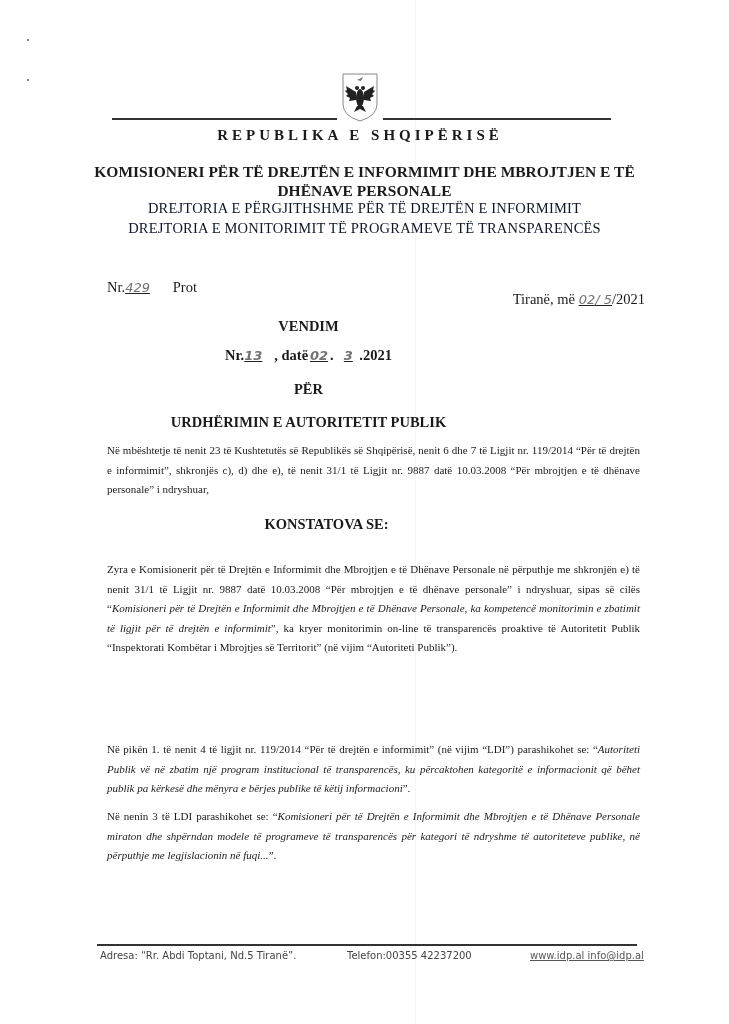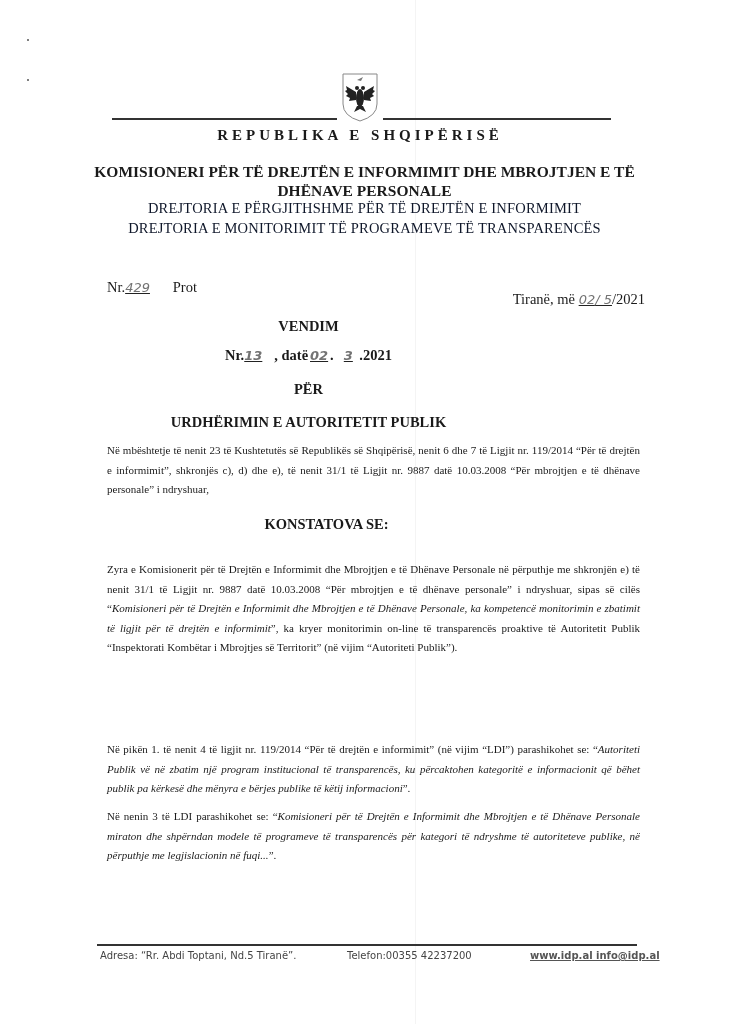--- a/index.html
+++ b/index.html
@@ -18,21 +18,21 @@
   .date-right { position: absolute; right: 84px; top: 279px; font-size: 14.5px; margin-top: 12px; }
   .hand { font-family: "DejaVu Sans", sans-serif; color: #737373; font-style: italic;
           text-decoration: underline; text-decoration-color: #222; font-size: 13px; }
   .center-bold { position: absolute; left: 0; width: 617px; text-align: center;
                  font-weight: bold; font-size: 14.5px; }
   .para { position: absolute; left: 107px; width: 533px; font-size: 11px; line-height: 19.5px;
           text-align: justify; }
   .para i { font-style: italic; }
   .footer-line { position: absolute; left: 97px; top: 944px; width: 540px; height: 2px; background: #333; }
   .footer { position: absolute; top: 950px; font-family: "DejaVu Sans", sans-serif; font-size: 10px; color: #444; }
-  .footer.link { text-decoration: underline; color: #555; font-weight: bold; }
+  .footer.link { text-decoration: underline; color: #555; }
   .fold { position: absolute; left: 415px; top: 0; width: 1px; height: 1024px; background: #f4f4f4; }
 </style>
 </head>
 <body>
 
 <div class="fold"></div>
 <div class="dot" style="left:27px;top:39px;"></div>
 <div class="dot" style="left:27px;top:79px;"></div>
 
 <div class="header-line" style="left:112px;width:225px;"></div>

